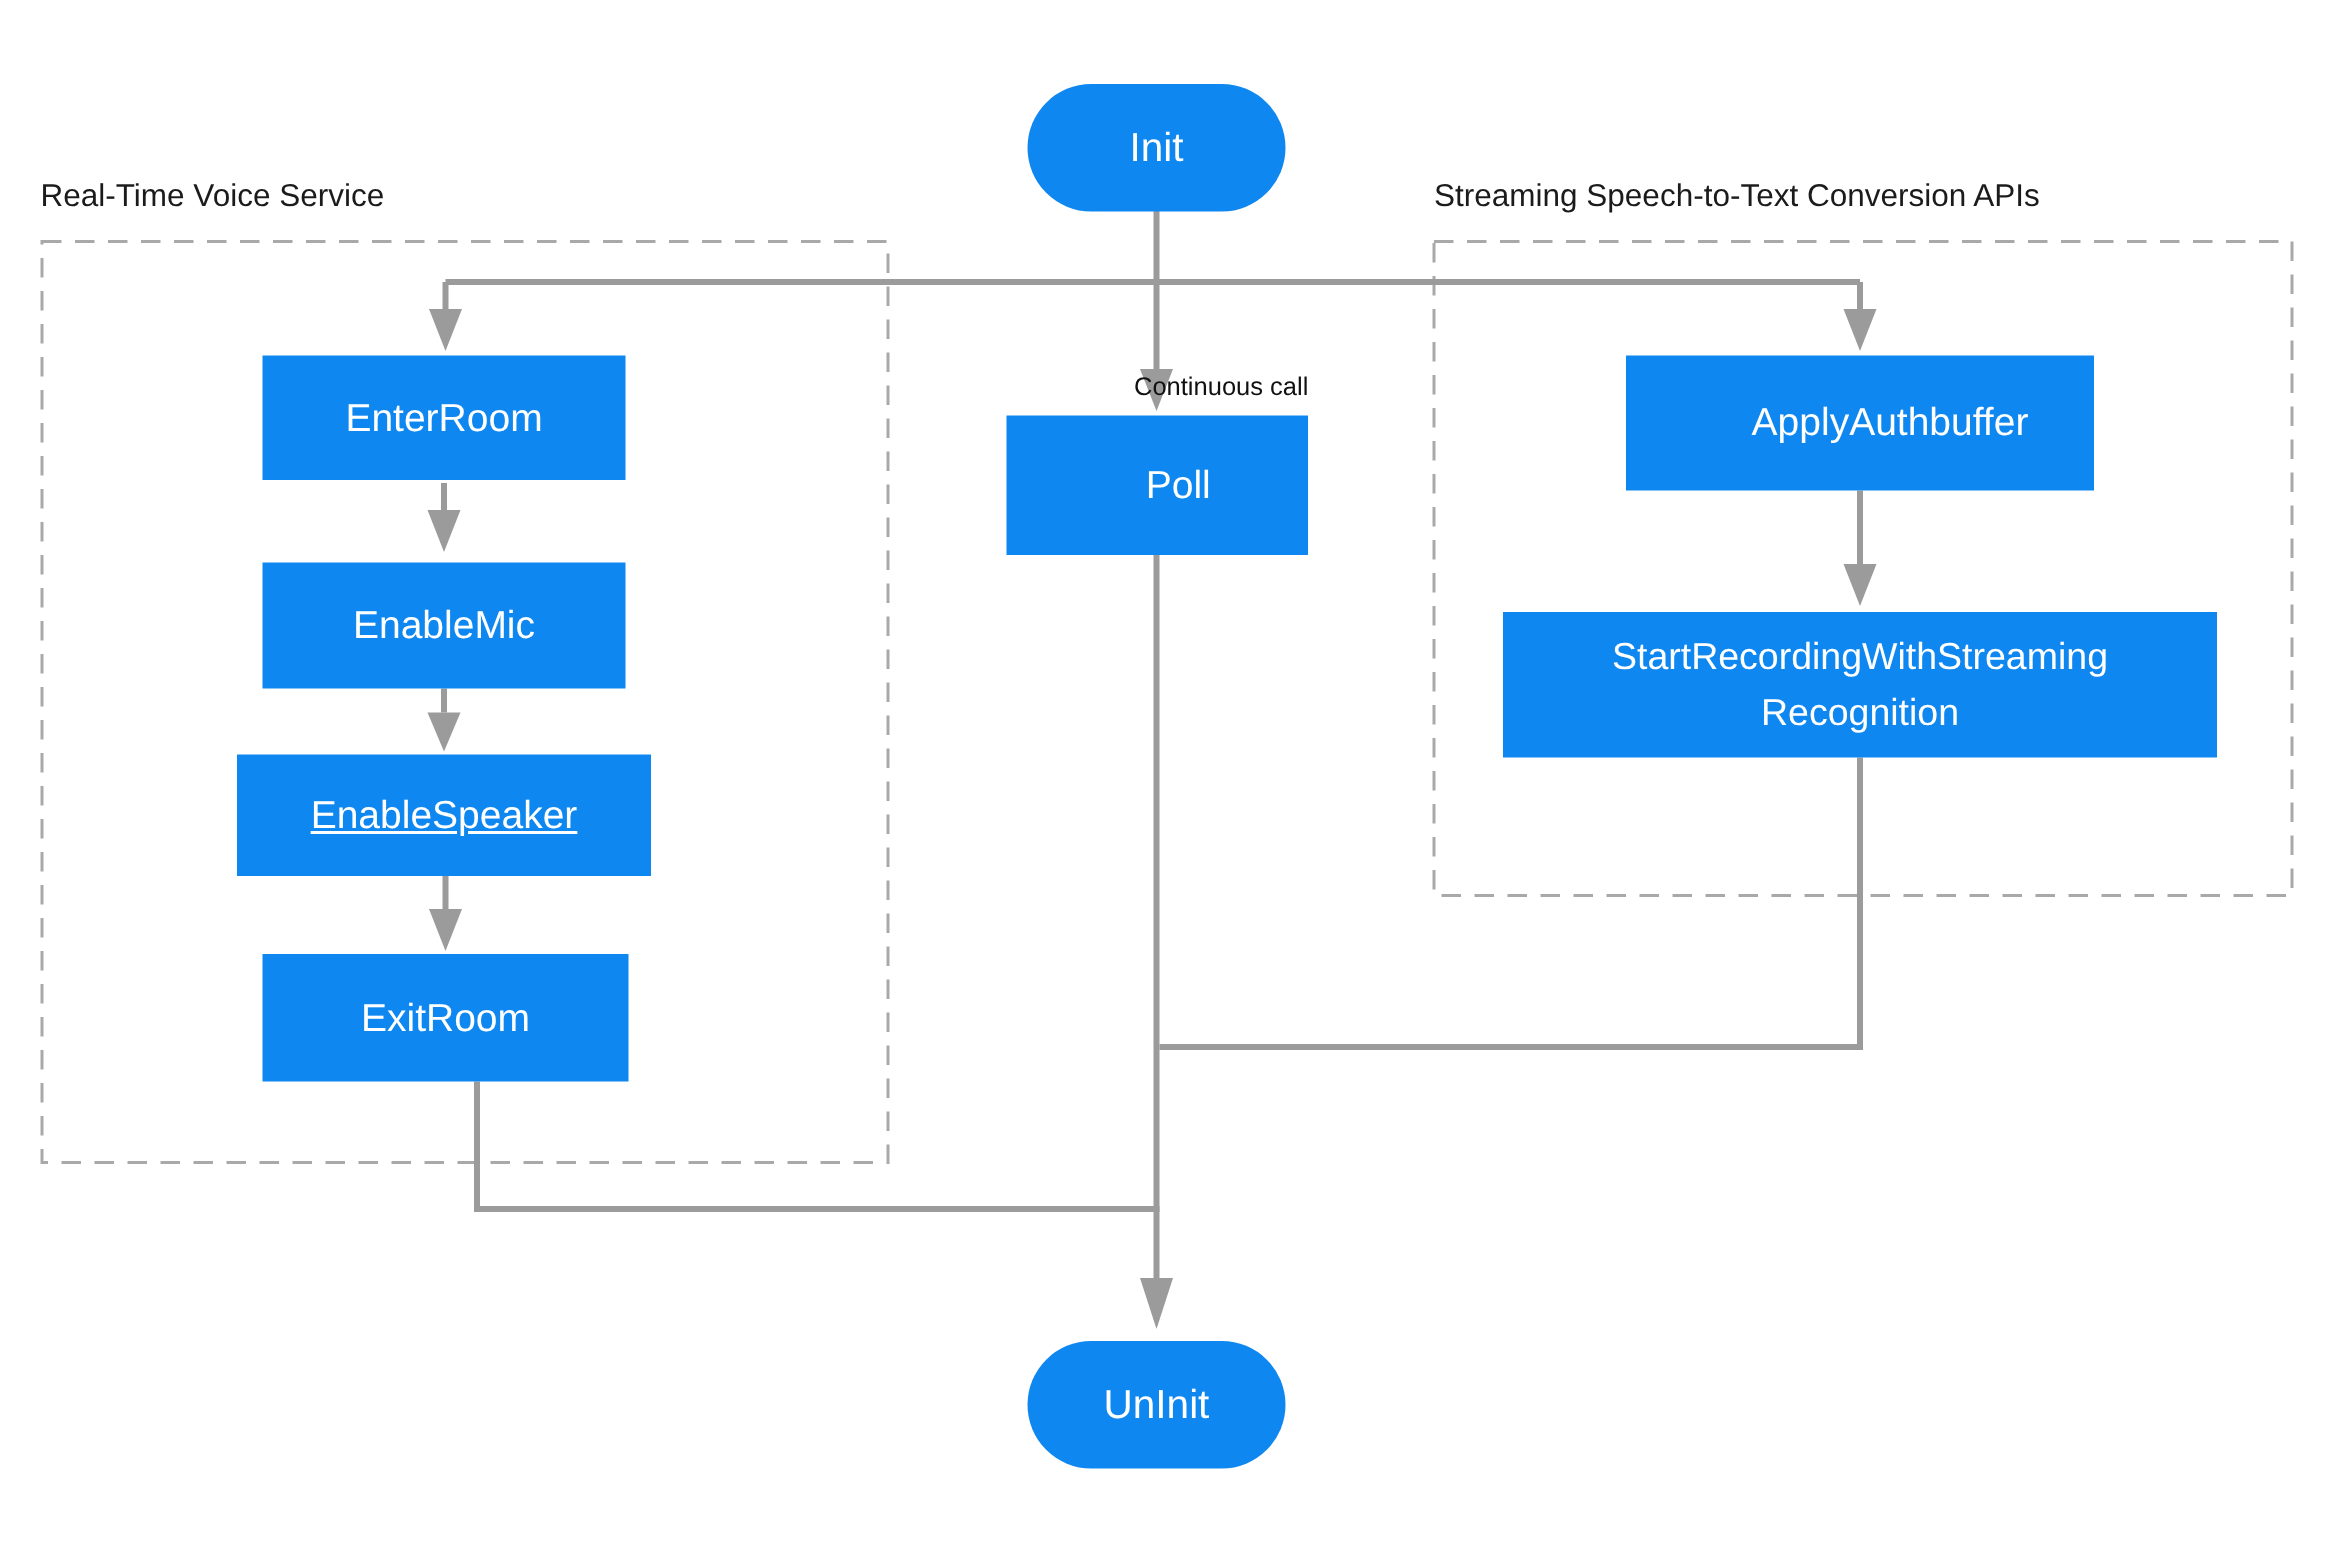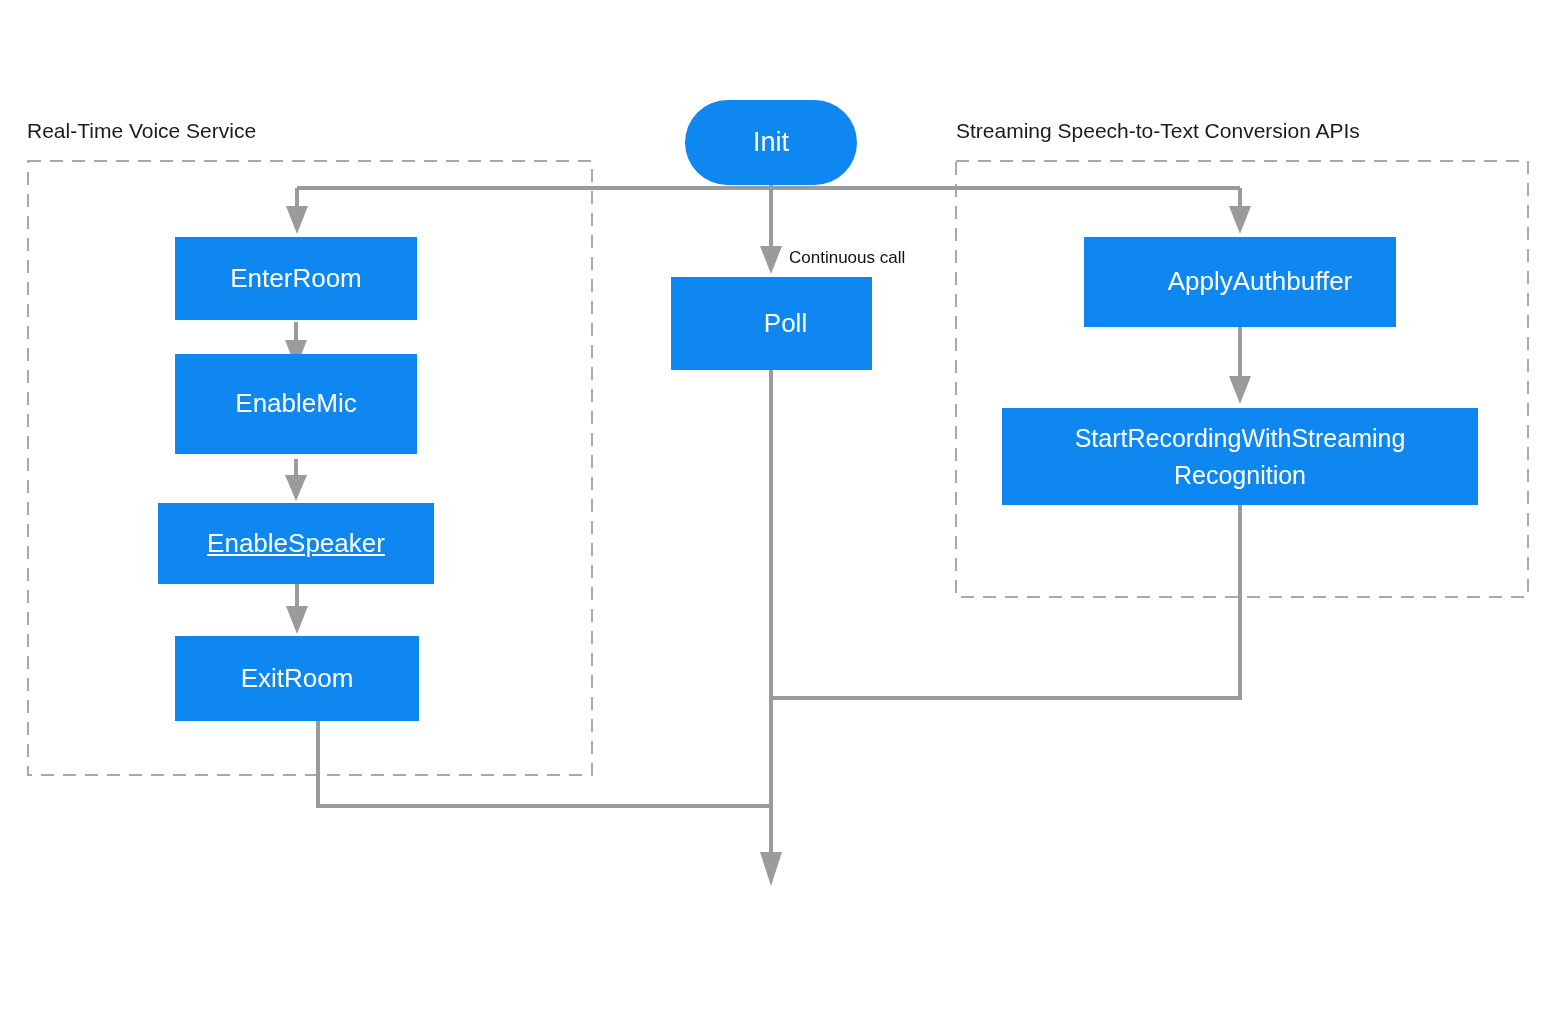--- a/index.html
+++ b/index.html
@@ -78,31 +78,31 @@
       <polygon class="arrowhead" points="285,475 307,475 296,501"></polygon>
       <polygon class="arrowhead" points="286,606 308,606 297,634"></polygon>
       <polygon class="arrowhead" points="1229,376 1251,376 1240,404"></polygon>
       <polygon class="arrowhead" points="760,852 782,852 771,886"></polygon>
     </g>
   </svg>
 
   <div class="group-title" style="left:27px;top:118px;">Real-Time Voice Service</div>
   <div class="group-title" style="left:956px;top:118px;">Streaming Speech-to-Text Conversion APIs</div>
 
-  <div class="edge-label" style="left:789px;top:247px;">Continuous call</div>
+  <div class="edge-label" style="left:756px;top:247px;">Continuous call</div>
 
-  <div class="node pill" style="left:685px;top:56px;width:172px;height:85px;margin-top:44px;">
+  <div class="node pill" style="left:685px;top:56px;width:172px;height:85px;">
     <span>Init</span>
   </div>
 
   <div class="node" style="left:175px;top:237px;width:242px;height:83px;">
     <span>EnterRoom</span>
   </div>
 
-  <div class="node" style="left:175px;top:354px;width:242px;height:100px;">
+  <div class="node" style="left:175px;top:375px;width:242px;height:84px;">
     <span>EnableMic</span>
   </div>
 
   <div class="node" style="left:158px;top:503px;width:276px;height:81px;text-decoration:underline;">
     <span>EnableSpeaker</span>
   </div>
 
   <div class="node" style="left:175px;top:636px;width:244px;height:85px;">
     <span>ExitRoom</span>
   </div>
@@ -113,14 +113,17 @@
 
   <div class="node" style="left:1084px;top:237px;width:312px;height:90px;padding-left:40px;">
     <span>ApplyAuthbuffer</span>
   </div>
 
   <div class="node wide" style="left:1002px;top:408px;width:476px;height:97px;flex-direction:column;">
     <span>StartRecordingWithStreaming</span>
     <span>Recognition</span>
   </div>
 
+  <div class="node pill" style="left:685px;top:894px;width:172px;height:85px;">
+    <span>UnInit</span>
+  </div>
 
 </div>
 
 </body></html>

